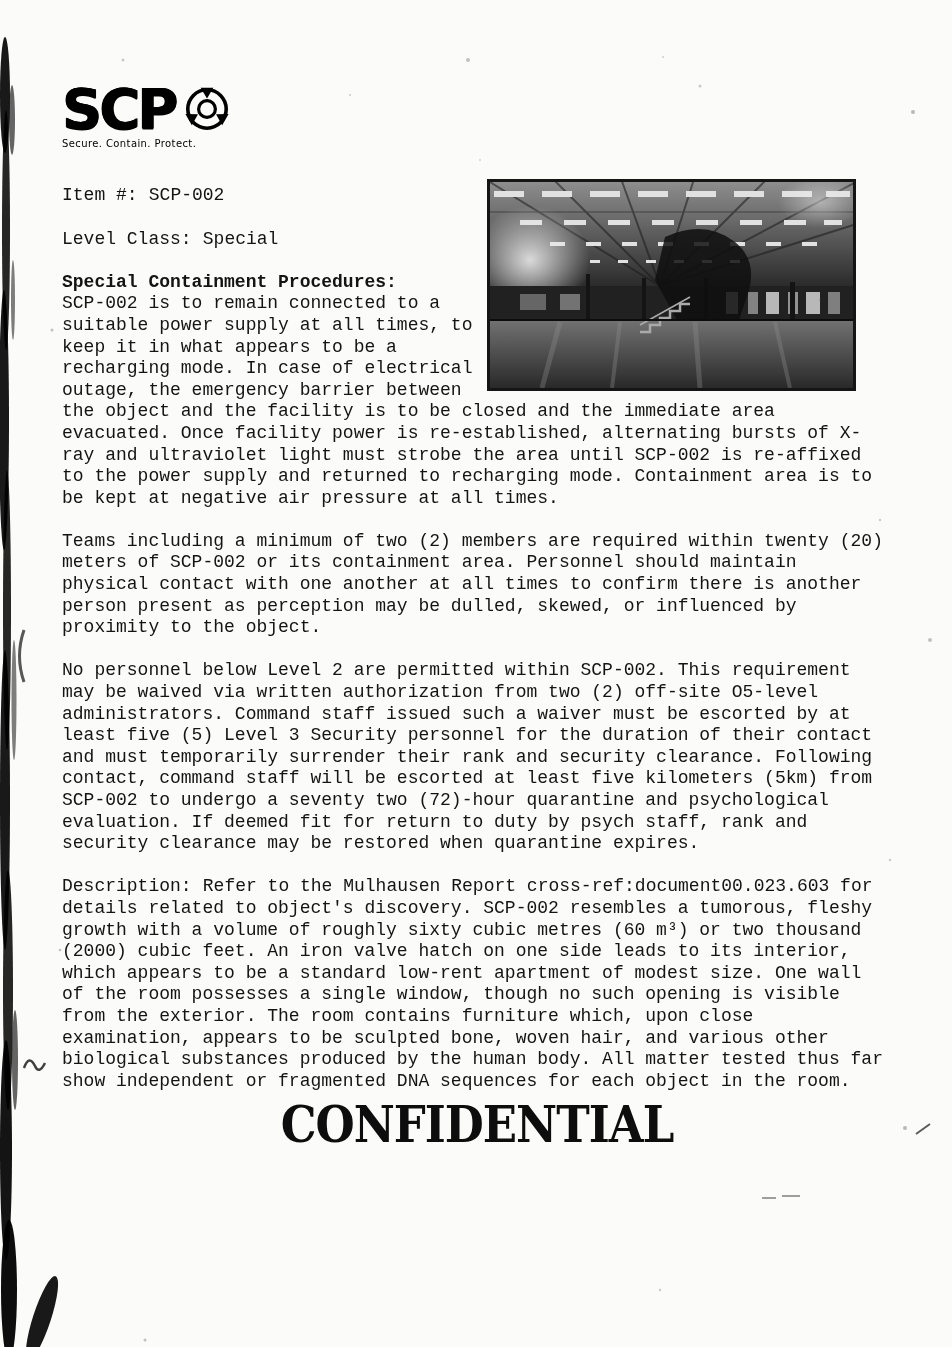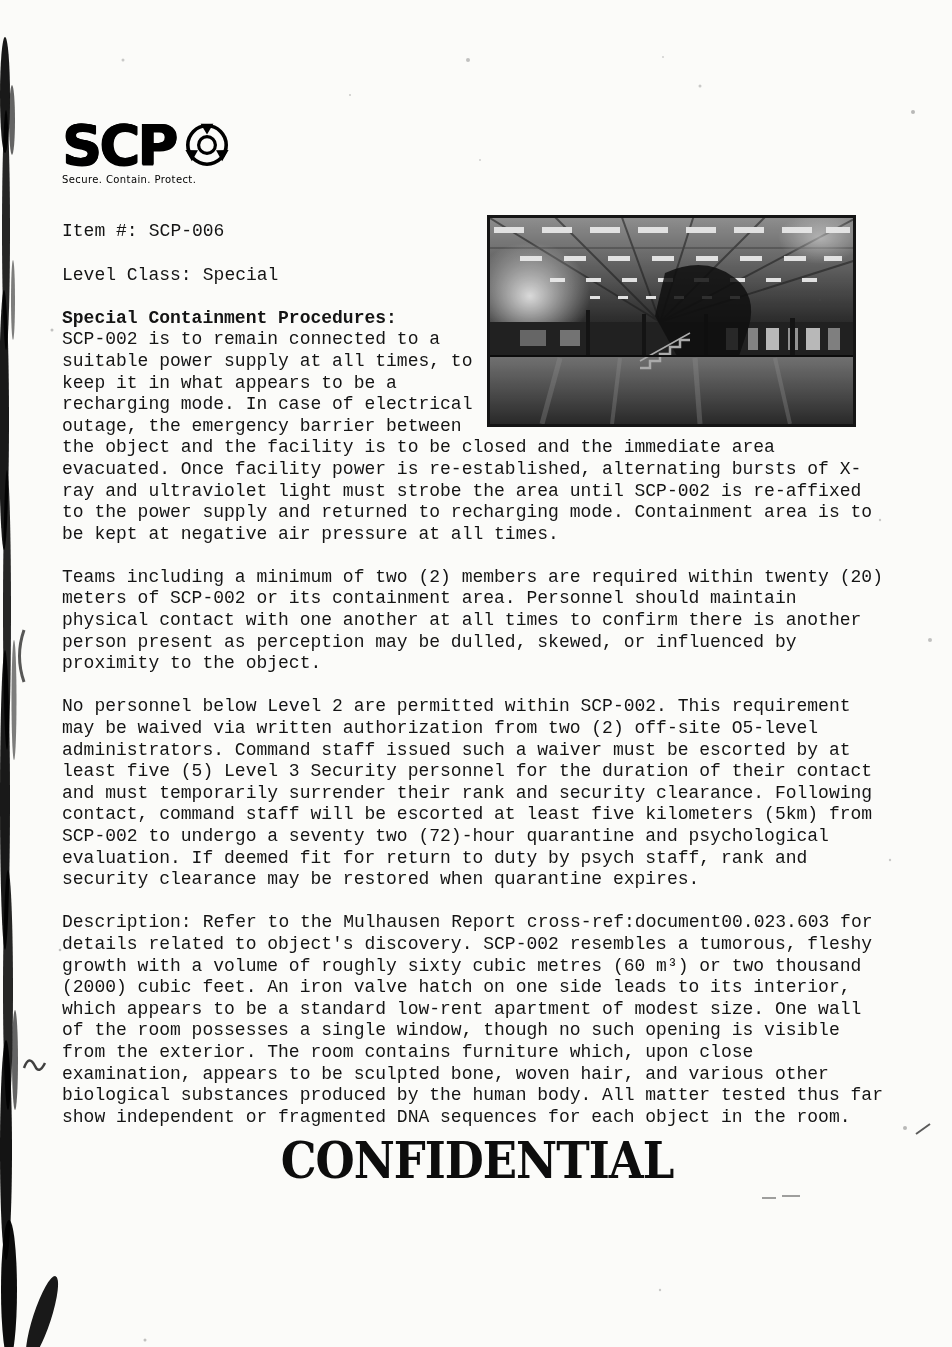--- a/index.html
+++ b/index.html
@@ -2,21 +2,21 @@
 <html><head>
 <meta charset="utf-8">
 <style>
   html, body { margin:0; padding:0; background:#d9d9d9; }
   .page {
     position:relative; width:952px; height:1347px;
     background:#fbfbf9; overflow:hidden;
     font-family:"Liberation Mono","DejaVu Sans Mono",monospace;
     color:#141414;
   }
-  .content { position:relative; padding:120px 60px 0 62px; z-index:1; }
+  .content { position:relative; padding:84px 60px 0 62px; z-index:1; }
 
   
   .logo { margin-bottom:36px; }
   .logo-row { display:flex; align-items:flex-start; }
   .logo-scp {
     font-family:"DejaVu Sans","Liberation Sans",sans-serif;
     font-weight:bold; font-size:56px; line-height:0.9; letter-spacing:-3px; color:#000;
     text-shadow:0.6px 0 #000, -0.6px 0 #000, 0 0.6px #000;
   }
   .logo-mark { width:48px; height:48px; margin-left:8px; margin-top:1px; }
@@ -166,21 +166,21 @@
           </g>
           <g stroke="#b9b9b9" stroke-width="2.5" fill="none">
             <path d="M150,150 h10 v-7 h10 v-7 h10 v-7 h10 v-7 h10"></path>
             <path d="M150,143 l50,-28" stroke-width="1.5"></path>
           </g>
           <line x1="0" y1="138" x2="363" y2="138" stroke="#0e0e0e" stroke-width="2"></line>
           <rect width="363" height="206" fill="#000" opacity="0.08"></rect>
         </svg>
       </figure>
 
-      <p><span class="lbl-inline">Item #:</span><span>SCP-006</span></p>
+      <p><span class="lbl-inline">Item #:</span><span>SCP-002</span></p>
 
       <p><span class="lbl-inline">Level Class:</span><span>Special</span></p>
 
       <p><span class="lbl-block">Special Containment Procedures:</span><span>SCP-002 is to remain connected to a suitable power supply at all times, to keep it in what appears to be a recharging mode. In case of electrical outage, the emergency barrier between the object and the facility is to be closed and the immediate area evacuated. Once facility power is re-established, alternating bursts of X-ray and ultraviolet light must strobe the area until SCP-002 is re-affixed to the power supply and returned to recharging mode. Containment area is to be kept at negative air pressure at all times.</span></p>
 
       <p><span>Teams including a minimum of two (2) members are required within twenty (20) meters of SCP-002 or its containment area. Personnel should maintain physical contact with one another at all times to confirm there is another person present as perception may be dulled, skewed, or influenced by proximity to the object.</span></p>
 
       <p><span>No personnel below Level 2 are permitted within SCP-002. This requirement may be waived via written authorization from two (2) off-site O5-level administrators. Command staff issued such a waiver must be escorted by at least five (5) Level 3 Security personnel for the duration of their contact and must temporarily surrender their rank and security clearance. Following contact, command staff will be escorted at least five kilometers (5km) from SCP-002 to undergo a seventy two (72)-hour quarantine and psychological evaluation. If deemed fit for return to duty by psych staff, rank and security clearance may be restored when quarantine expires.</span></p>
 
       <p><span class="lbl-inline">Description:</span><span>Refer to the Mulhausen Report cross-ref:document00.023.603 for details related to object's discovery. SCP-002 resembles a tumorous, fleshy growth with a volume of roughly sixty cubic metres (60 m³) or two thousand (2000) cubic feet. An iron valve hatch on one side leads to its interior, which appears to be a standard low-rent apartment of modest size. One wall of the room possesses a single window, though no such opening is visible from the exterior. The room contains furniture which, upon close examination, appears to be sculpted bone, woven hair, and various other biological substances produced by the human body. All matter tested thus far show independent or fragmented DNA sequences for each object in the room.</span></p>

